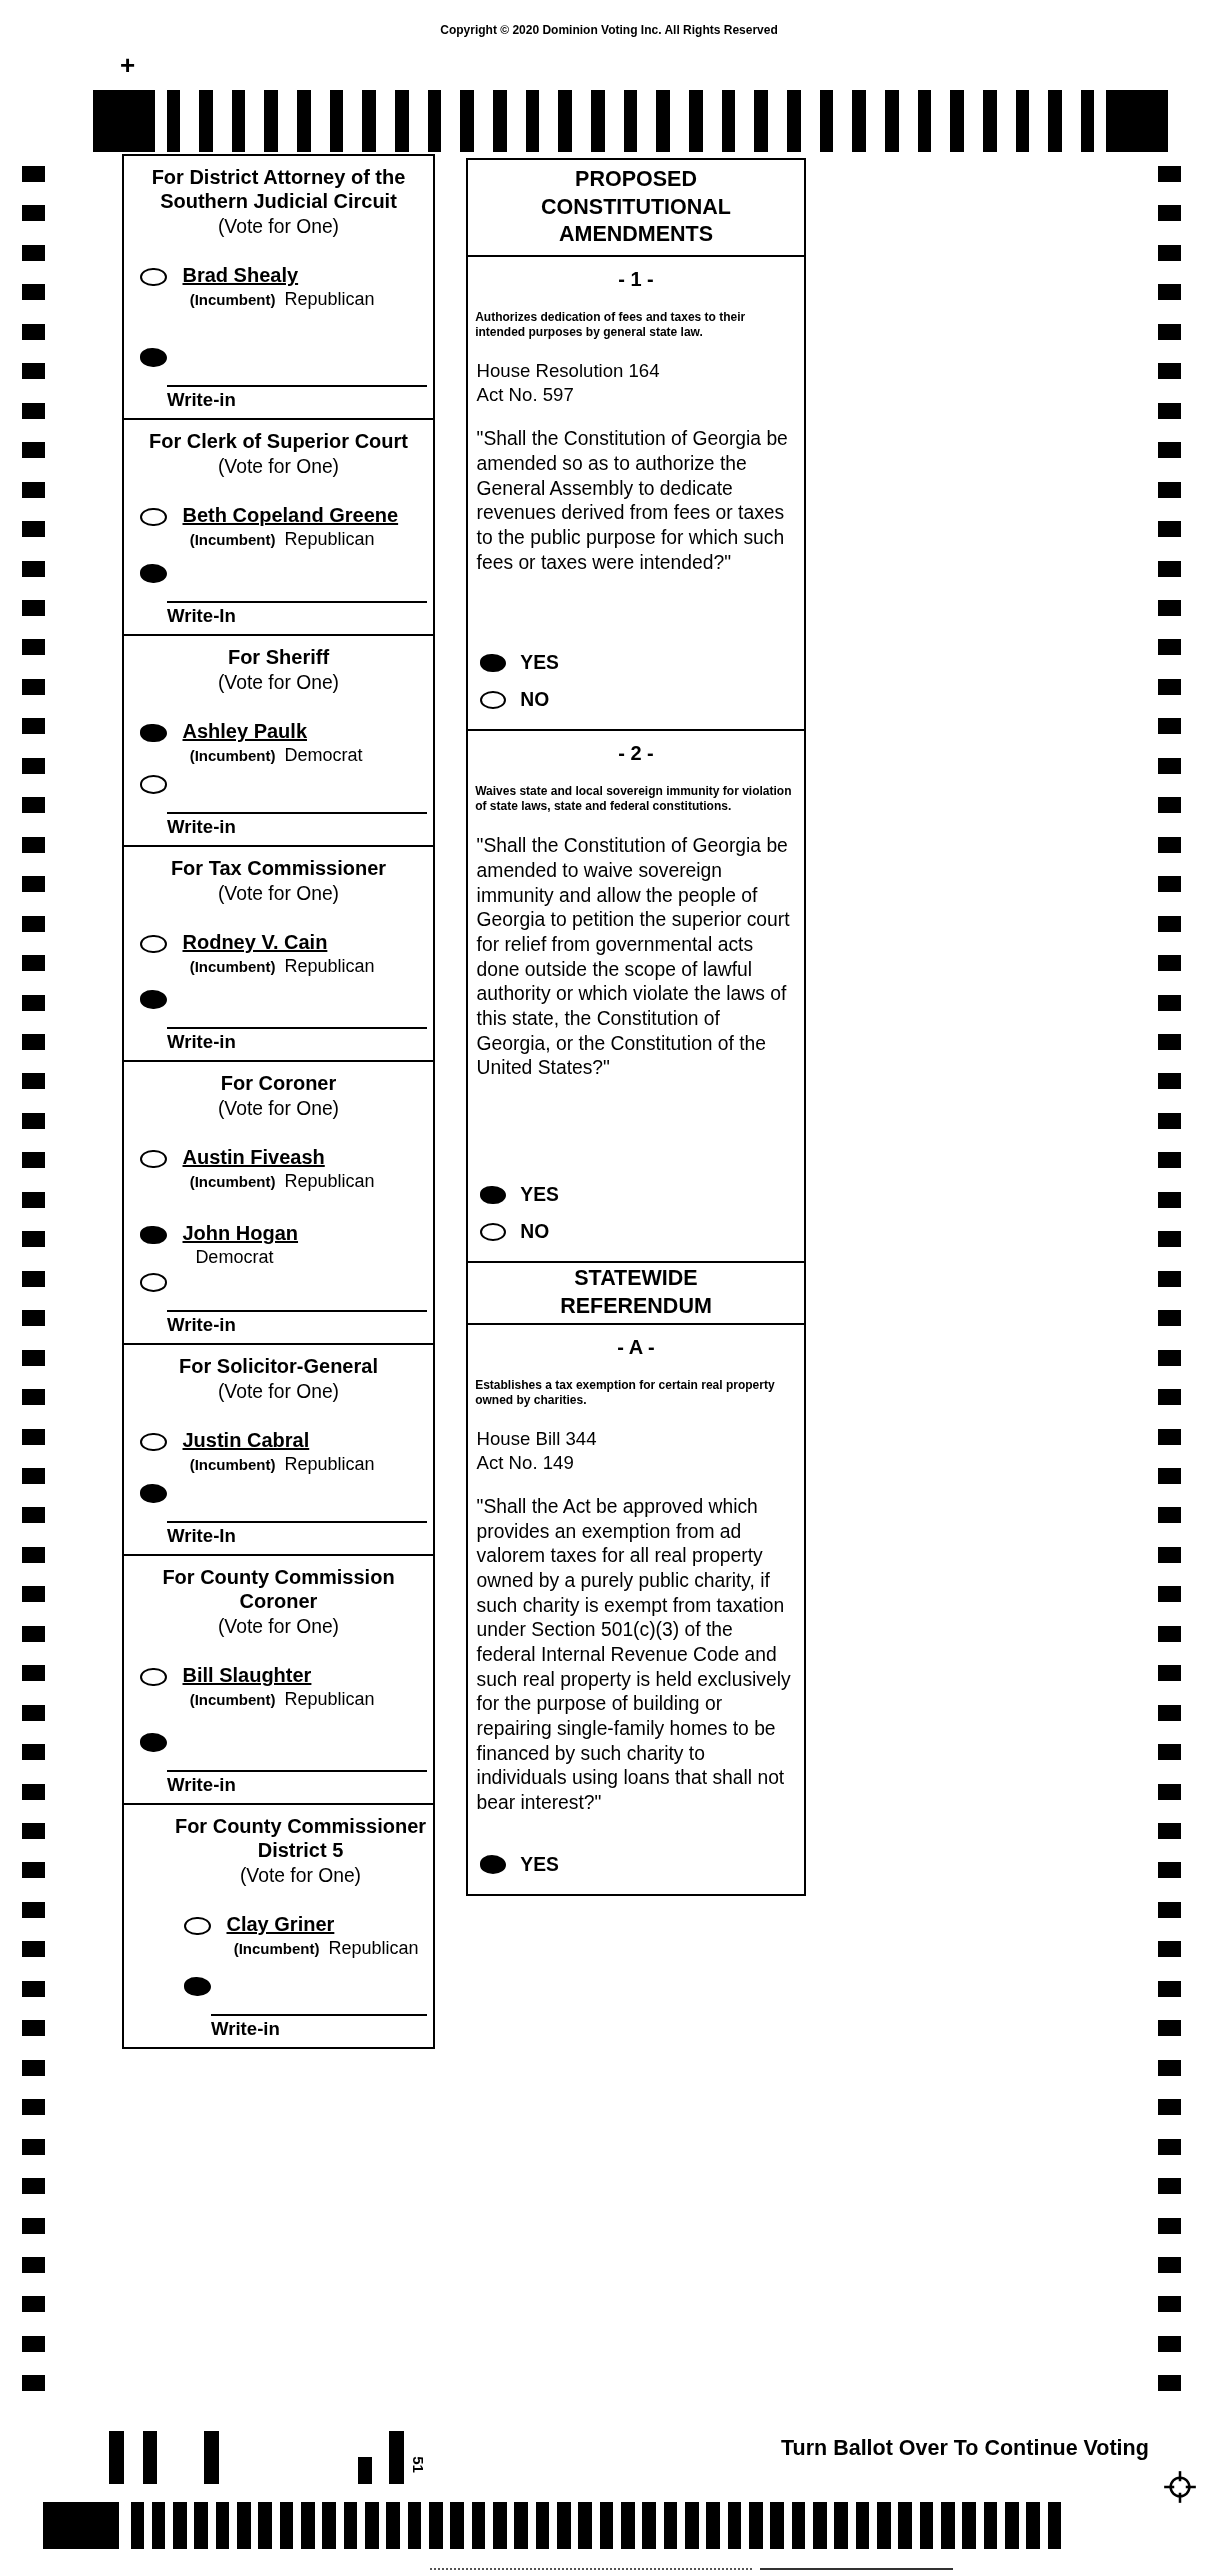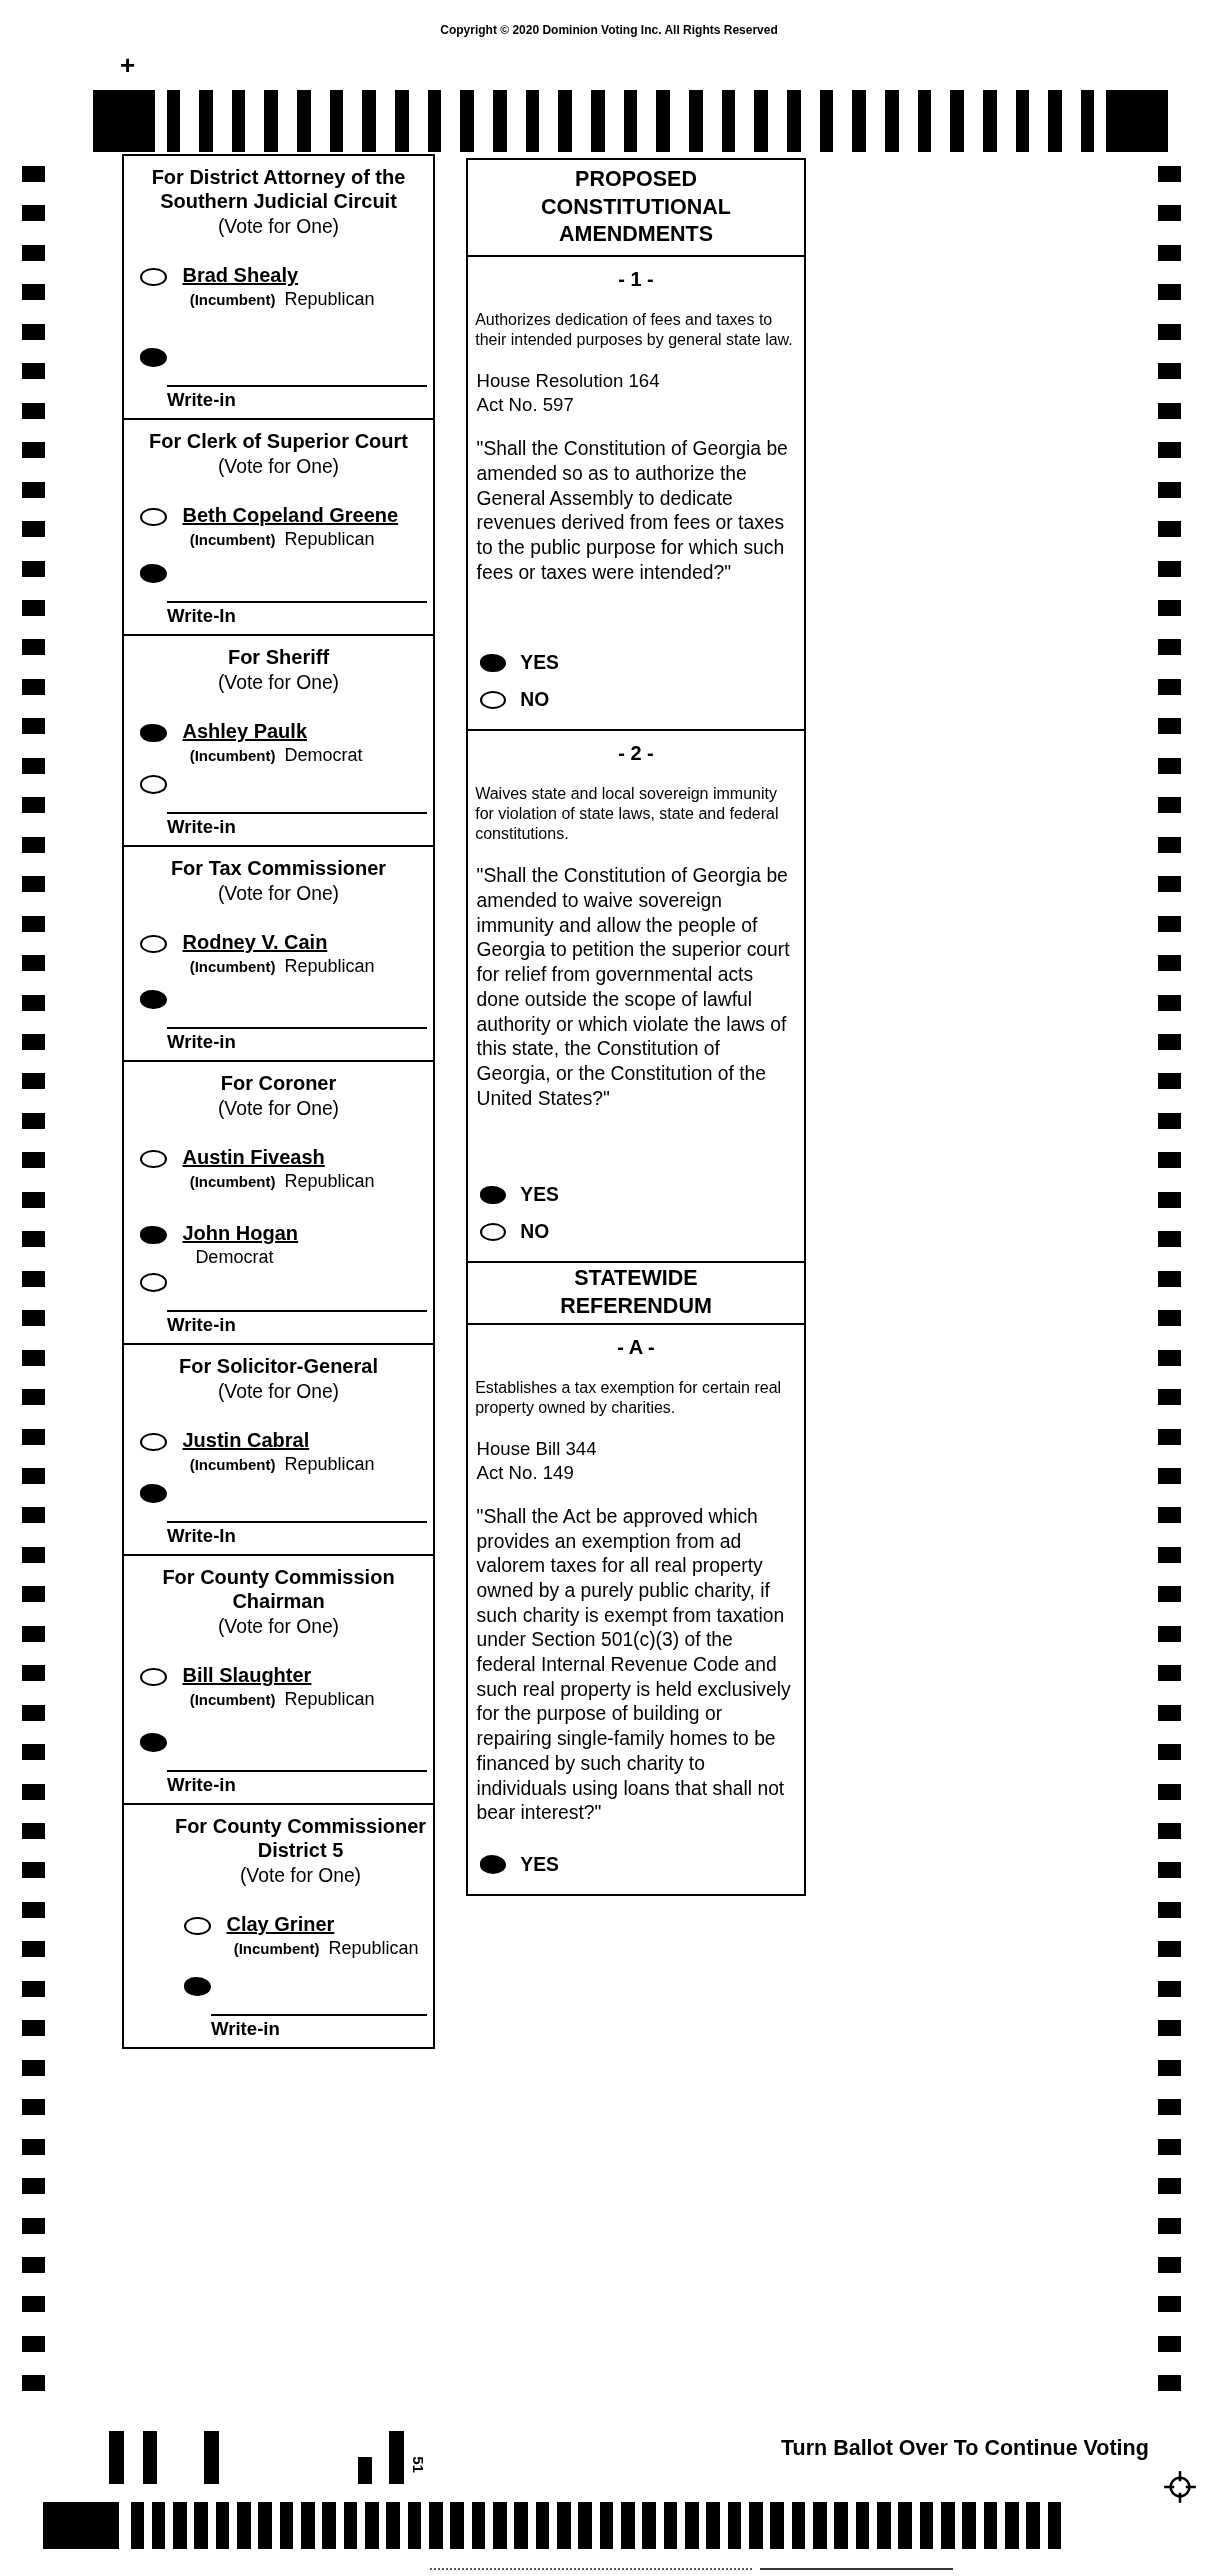--- a/index.html
+++ b/index.html
@@ -38,21 +38,21 @@
   .cand-party{font-size:18px;margin-left:5.7px;}
   .wi-oval-row{margin-top:auto;margin-left:16px;margin-bottom:16px;}
   .wi-line{border-top:2.1px solid #000;margin:0 5.7px 0 43px;}
   .wi-label{font-weight:bold;font-size:18.6px;margin:2.1px 5.7px 7.2px 43px;}
   
   .right-column{position:absolute;left:466px;top:158px;width:340px;}
   .rsection{border:2.1px solid #000;box-sizing:border-box;background:#fff;display:flex;flex-direction:column;overflow:hidden;}
   .rsection + .rsection{margin-top:-2.1px;}
   .section-header{justify-content:center;text-align:center;font-weight:bold;font-size:21.5px;line-height:1.28;}
   .m-number{text-align:center;font-weight:bold;font-size:20px;margin-top:11.5px;}
-  .m-summary{font-weight:normal;font-size:16px;line-height:1.26;margin:18.6px 8.6px 0 7.2px;}
+  .m-summary{font-weight:bold;font-size:12px;line-height:1.26;margin:18.6px 8.6px 0 7.2px;}
   .m-auth{font-size:18.6px;line-height:1.3;margin:18.6px 7.2px 0 8.6px;}
   .m-question{font-size:19.3px;line-height:1.28;margin:20px 7.2px 0 8.6px;}
   .choices{margin-top:auto;padding-bottom:2.9px;}
   .choice-row{display:flex;align-items:center;margin:0 0 15px 11.5px;}
   .choice-label{font-weight:bold;font-size:19.3px;margin-left:14.3px;}
   
   .turn-over{position:absolute;left:781px;top:2436px;width:401px;font-weight:bold;font-size:21.5px;}
   .crosshair{position:absolute;left:1162px;top:2469px;}
   .stub-barcode{position:absolute;left:109px;top:2431px;width:330px;height:53px;}
   .bbar{position:absolute;bottom:0;background:#000;}
@@ -377,21 +377,21 @@
     <div class="wi-oval-row">
       <span class="oval wi-oval filled"></span>
     </div>
     <div class="wi-line"></div>
     <div class="wi-label">Write-In</div>
   </div>
 
   <div class="contest" style="height: 249px;">
     <div class="c-title">
         <div>For County Commission</div>
-        <div>Chairman</div>
+        <div>Coroner</div>
       </div>
     <div class="c-inst">(Vote for One)</div>
     <div class="cands">
   <div class="cand-row">
     <span class="oval"></span>
     <span class="cand-info">
       <span class="cand-name" style="display:block">Bill Slaughter</span>
       <span class="cand-sub" style="display:block">
         <span class="cand-inc">(Incumbent)</span>
         <span class="cand-party">Republican</span>

